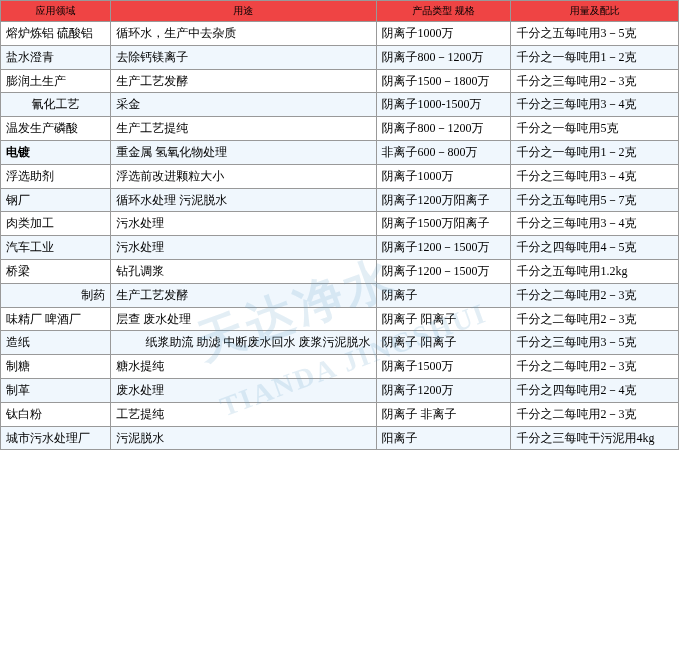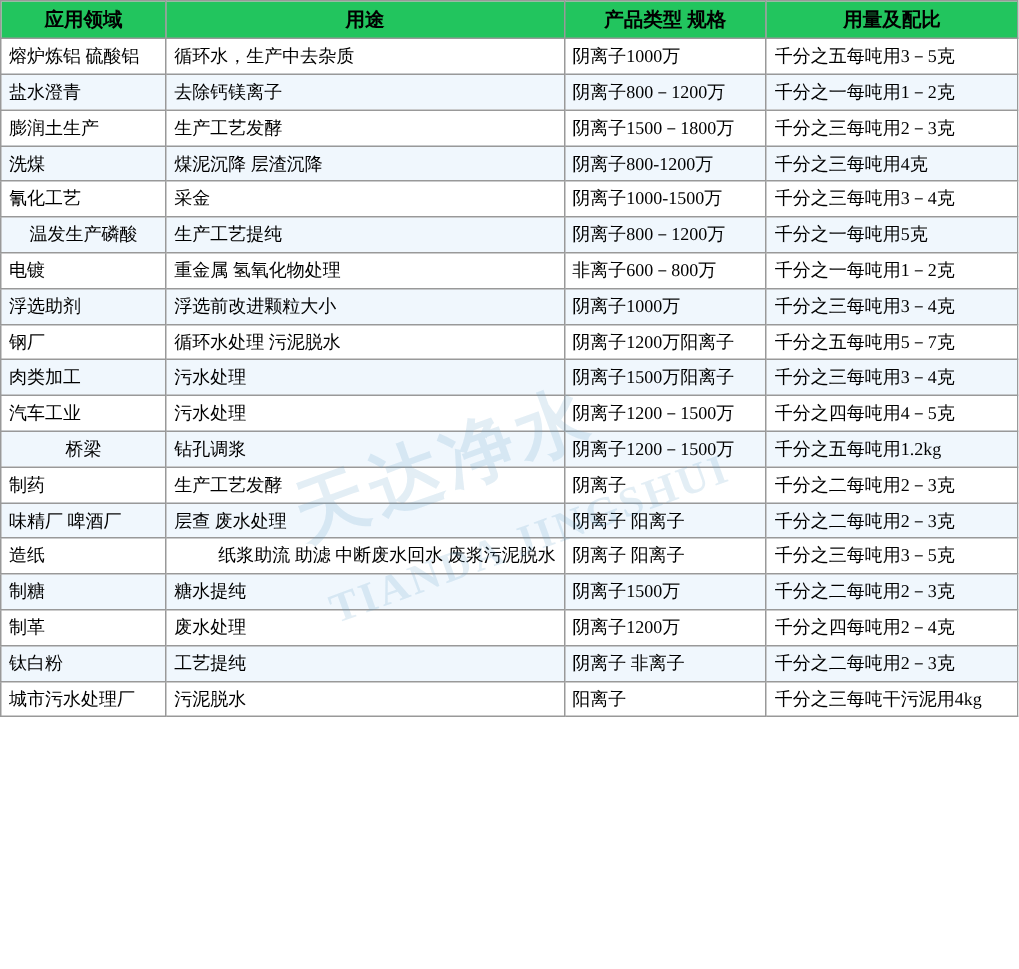--- a/index.html
+++ b/index.html
@@ -30,24 +30,24 @@
       border-collapse: collapse;
       border: 1px solid #999;
     }
     th, td {
       border: 1px solid #999;
       padding: 3px 5px;
       vertical-align: middle;
       line-height: 1.4;
     }
     thead th {
-      background-color: #22c55e;
-      font-weight: bold;
+      background-color: #ef4444;
+      font-weight: normal;
       text-align: center;
-      font-size: 13px;
+      font-size: 10px;
     }
     tbody tr:nth-child(even) {
       background-color: #f0f7fd;
     }
     tbody tr:nth-child(odd) {
       background-color: #ffffff;
     }
     tbody td {
       font-size: 12px;
     }
@@ -82,39 +82,33 @@
         <td style="min-width: 120px;">阴离子800－1200万</td>
         <td style="min-width: 140px;">千分之一每吨用1－2克</td>
       </tr>
       <tr>
         <td style="min-width: 90px;">膨润土生产</td>
         <td style="min-width: 80px;">生产工艺发酵</td>
         <td style="min-width: 120px;">阴离子1500－1800万</td>
         <td style="min-width: 140px; margin-left: 28px;">千分之三每吨用2－3克</td>
       </tr>
       <tr>
-        <td style="min-width: 90px;">洗煤</td>
-        <td style="min-width: 80px;">煤泥沉降 层渣沉降</td>
-        <td style="min-width: 120px;">阴离子800-1200万</td>
-        <td style="min-width: 140px;">千分之三每吨用4克</td>
-      </tr>
-      <tr>
-        <td style="min-width: 90px;">氰化工艺</td>
+        <td style="min-width: 90px; text-align: center;">氰化工艺</td>
         <td style="min-width: 80px;">采金</td>
         <td style="min-width: 120px;">阴离子1000-1500万</td>
         <td style="min-width: 140px;">千分之三每吨用3－4克</td>
       </tr>
       <tr>
-        <td style="min-width: 90px; text-align: center;">温发生产磷酸</td>
+        <td style="min-width: 90px;">温发生产磷酸</td>
         <td style="min-width: 80px;">生产工艺提纯</td>
         <td style="min-width: 120px;">阴离子800－1200万</td>
         <td style="min-width: 140px;">千分之一每吨用5克</td>
       </tr>
       <tr>
-        <td style="min-width: 90px;">电镀</td>
+        <td style="min-width: 90px; font-weight: bold;">电镀</td>
         <td style="min-width: 80px;">重金属 氢氧化物处理</td>
         <td style="min-width: 120px;">非离子600－800万</td>
         <td style="min-width: 140px;">千分之一每吨用1－2克</td>
       </tr>
       <tr>
         <td style="min-width: 90px;">浮选助剂</td>
         <td style="min-width: 80px;">浮选前改进颗粒大小</td>
         <td style="min-width: 120px;">阴离子1000万</td>
         <td style="min-width: 140px;">千分之三每吨用3－4克</td>
       </tr>
@@ -130,27 +124,27 @@
         <td style="min-width: 120px;">阴离子1500万阳离子</td>
         <td style="min-width: 140px;">千分之三每吨用3－4克</td>
       </tr>
       <tr>
         <td style="min-width: 90px;">汽车工业</td>
         <td style="min-width: 80px;">污水处理</td>
         <td style="min-width: 120px;">阴离子1200－1500万</td>
         <td style="min-width: 140px;">千分之四每吨用4－5克</td>
       </tr>
       <tr>
-        <td style="min-width: 90px; text-align: center;">桥梁</td>
+        <td style="min-width: 90px;">桥梁</td>
         <td style="min-width: 80px;">钻孔调浆</td>
         <td style="min-width: 120px;">阴离子1200－1500万</td>
         <td style="min-width: 140px;">千分之五每吨用1.2kg</td>
       </tr>
       <tr>
-        <td style="min-width: 90px;">制药</td>
+        <td style="min-width: 90px; text-align: right;">制药</td>
         <td style="min-width: 80px;">生产工艺发酵</td>
         <td style="min-width: 120px;">阴离子</td>
         <td style="min-width: 140px;">千分之二每吨用2－3克</td>
       </tr>
       <tr>
         <td style="min-width: 90px;">味精厂 啤酒厂</td>
         <td style="min-width: 80px;">层查 废水处理</td>
         <td style="min-width: 120px;">阴离子 阳离子</td>
         <td style="min-width: 140px;">千分之二每吨用2－3克</td>
       </tr>

